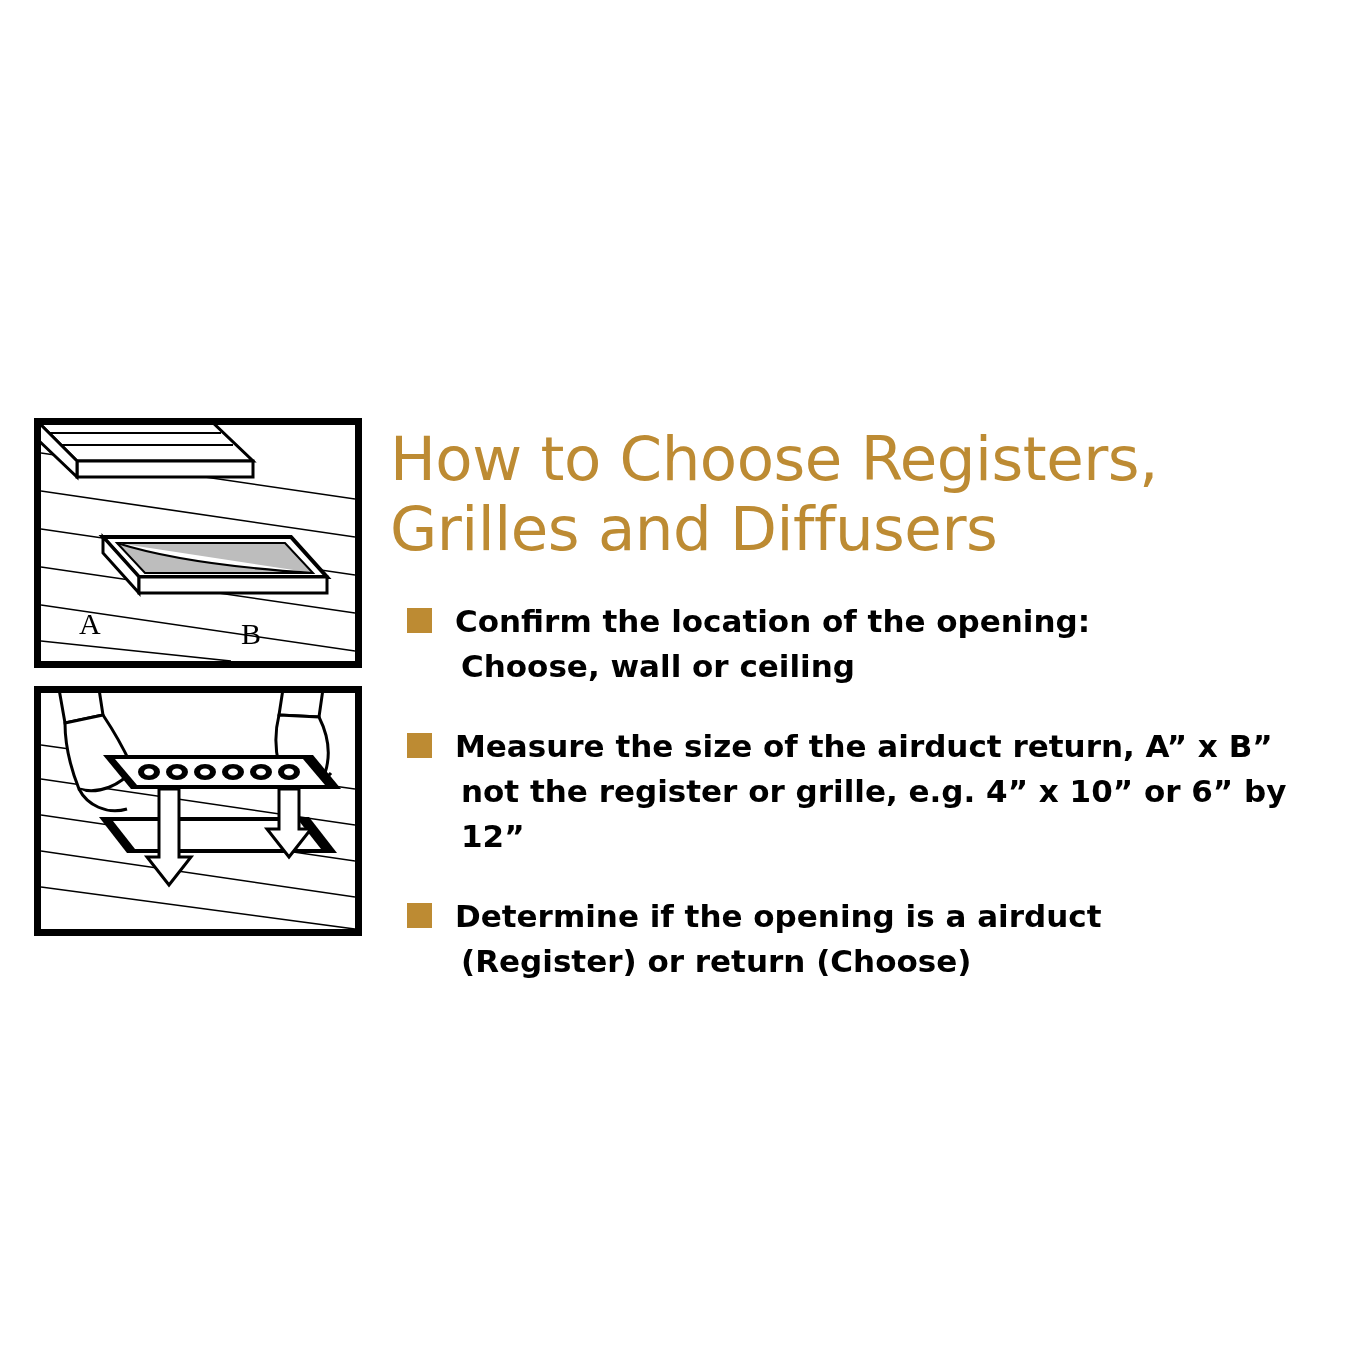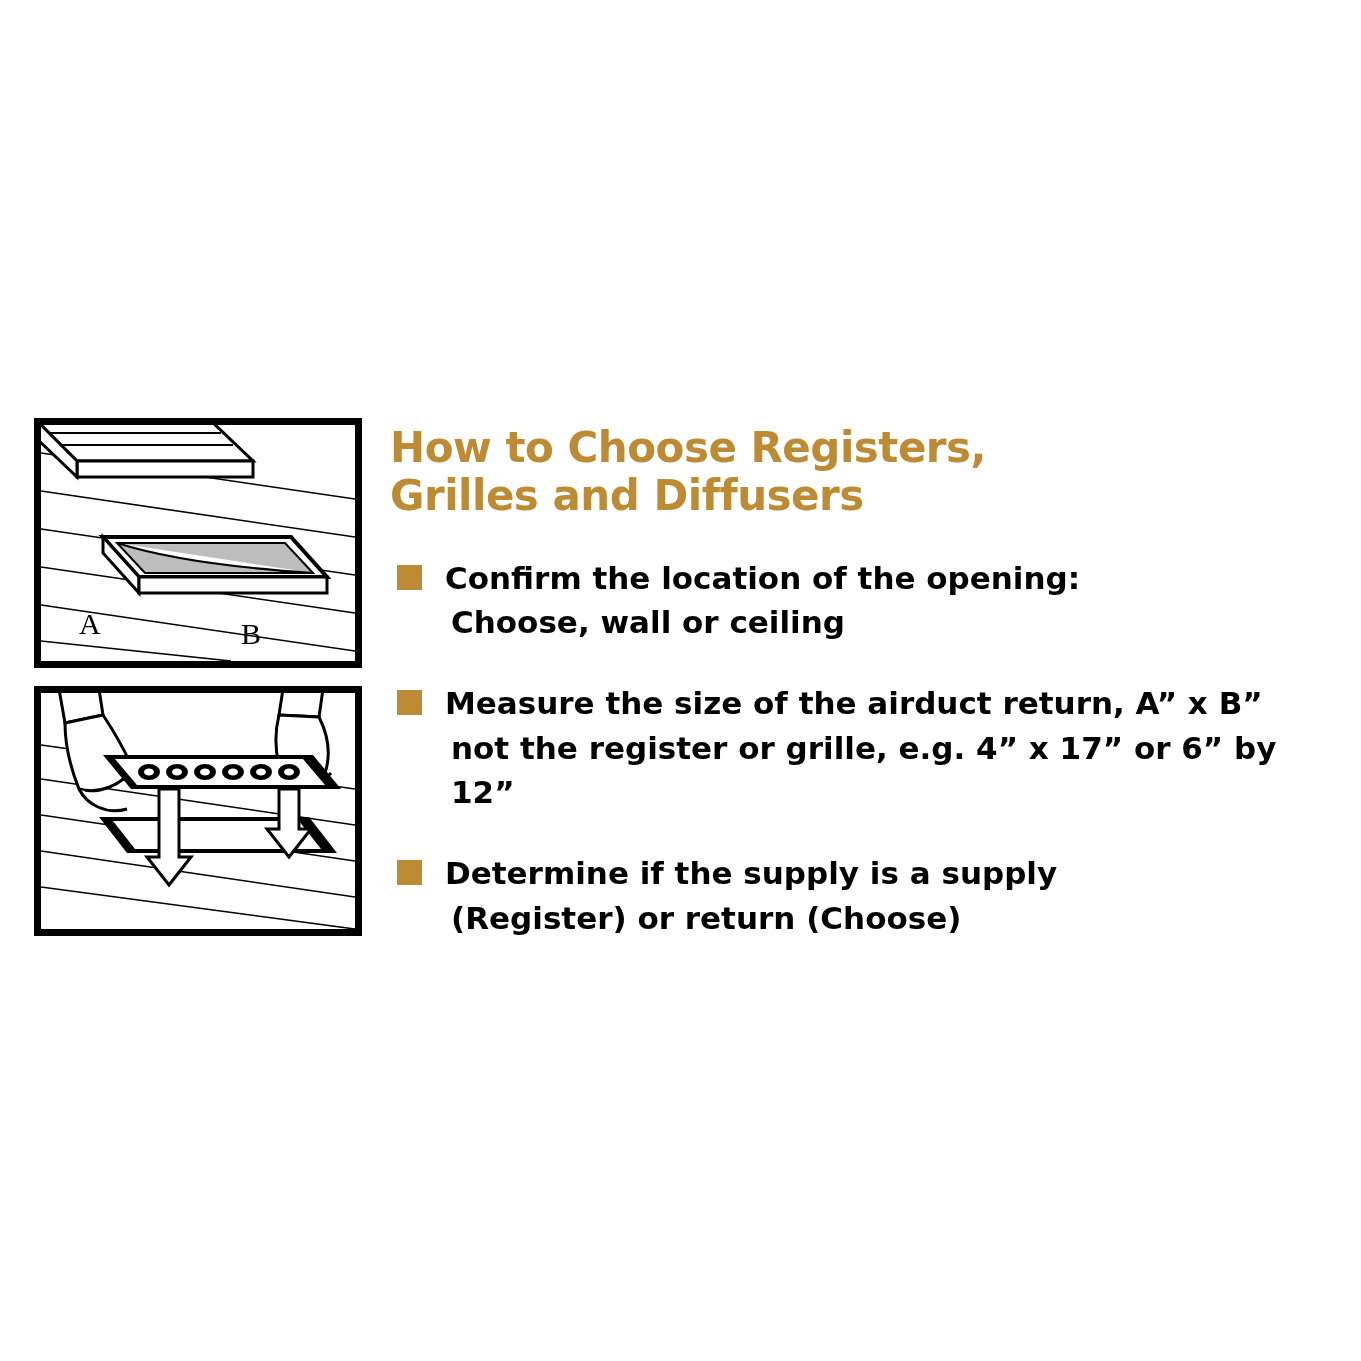--- a/index.html
+++ b/index.html
@@ -59,33 +59,33 @@
 
   
   .content {
     position: absolute;
     left: 390px;
     top: 424px;
     width: 940px;
   }
   .headline {
     font-family: "DejaVu Sans", sans-serif;
-    font-weight: bold;
-    font-size: 42px;
+    font-weight: normal;
+    font-size: 61px;
     line-height: 1.14;
     color: #bd8b33;
     letter-spacing: -0.5px;
     margin: 0 0 36px 0;
   }
   .headline .line2 {
     display: block;
   }
   .bullets {
     list-style: none;
-    margin: 7px;
+    margin: 17px;
     padding: 0;
   }
   .bullet {
     position: relative;
     padding-left: 48px;
     margin-bottom: 36px;
   }
   .bullet:last-child { margin-bottom: 0; }
   .bullet-marker {
     position: absolute;
@@ -219,26 +219,26 @@
         <span class="bullet-marker"></span>
         <span class="bullet-text">
           <span class="ln">Confirm the location of the opening:</span>
           <span class="ln ln2">Choose, wall or ceiling</span>
         </span>
       </li>
       <li class="bullet">
         <span class="bullet-marker"></span>
         <span class="bullet-text">
           <span class="ln">Measure the size of the airduct return, A” x B”</span>
-          <span class="ln ln2">not the register or grille, e.g. 4” x 17” or 6” by 12”</span>
+          <span class="ln ln2">not the register or grille, e.g. 4” x 10” or 6” by 12”</span>
         </span>
       </li>
       <li class="bullet">
         <span class="bullet-marker"></span>
         <span class="bullet-text">
-          <span class="ln">Determine if the supply is a supply</span>
+          <span class="ln">Determine if the opening is a airduct</span>
           <span class="ln ln2">(Register) or return (Choose)</span>
         </span>
       </li>
     </ul>
   </div>
 
 </div>
 
 </body></html>

